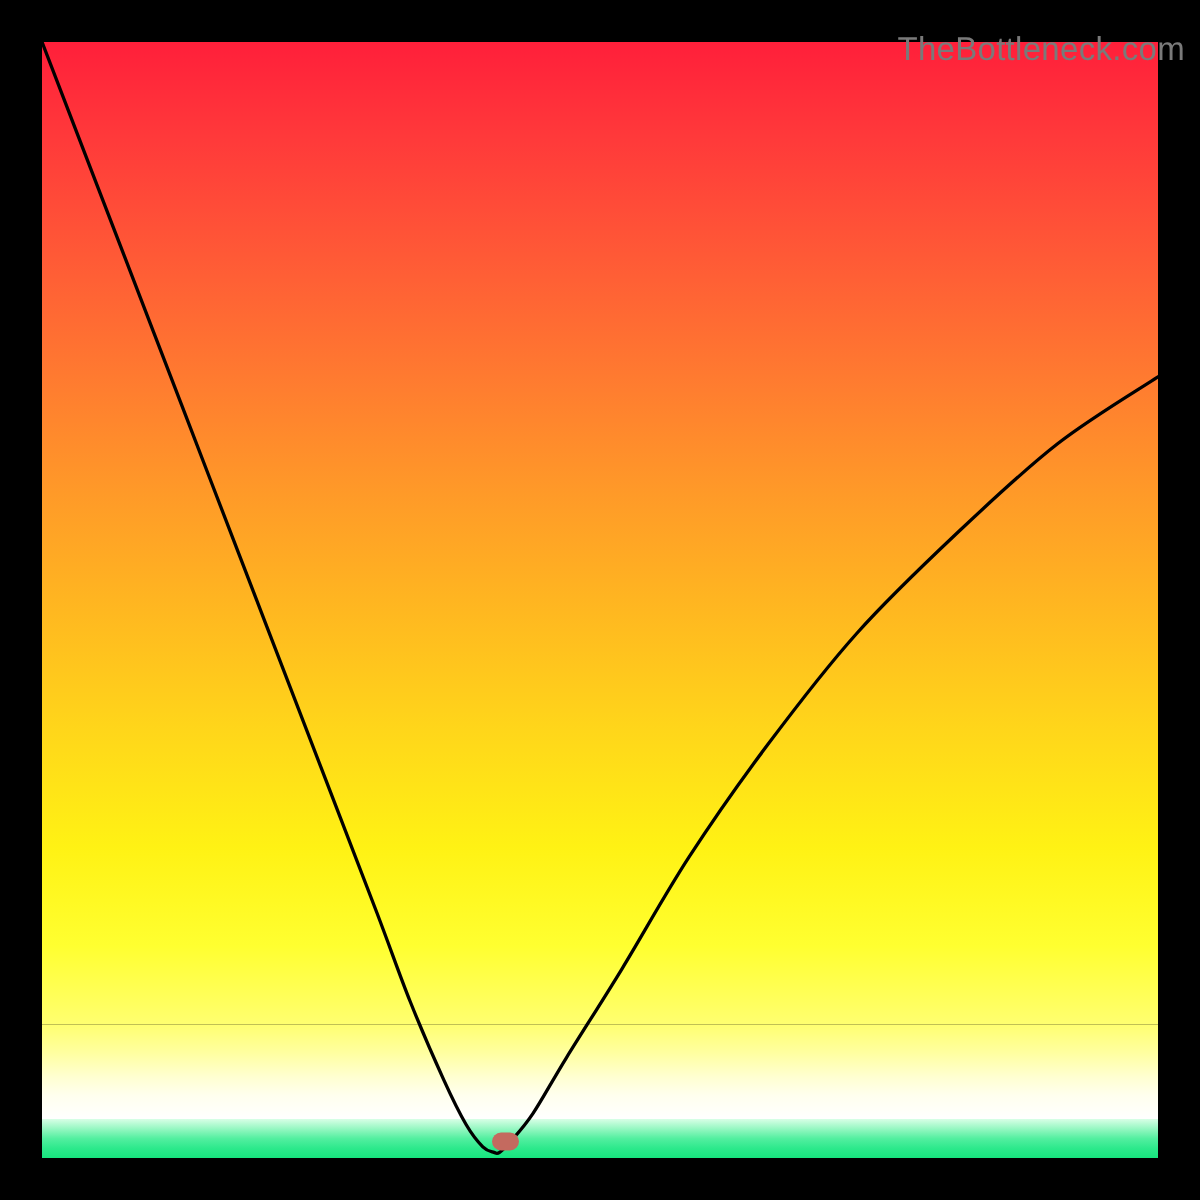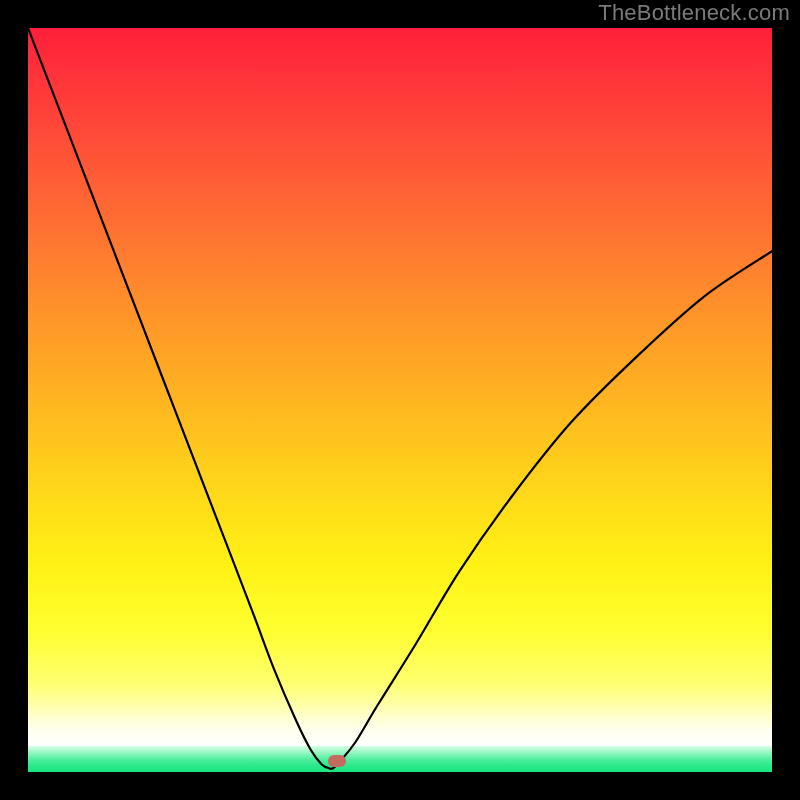--- a/index.html
+++ b/index.html
@@ -12,21 +12,21 @@
     font-family: Arial, Helvetica, sans-serif;
   }
   .frame {
     position: relative;
     width: 800px;
     height: 800px;
     background: #000;
   }
   .watermark {
     position: absolute;
-    top: 0;
+    top: 20px;
     right: 10px;
     color: #7a7a7a;
     font-size: 22px;
     font-weight: 400;
     letter-spacing: 0.2px;
     z-index: 5;
   }
   .plot-area {
     position: absolute;
     left: 28px;

